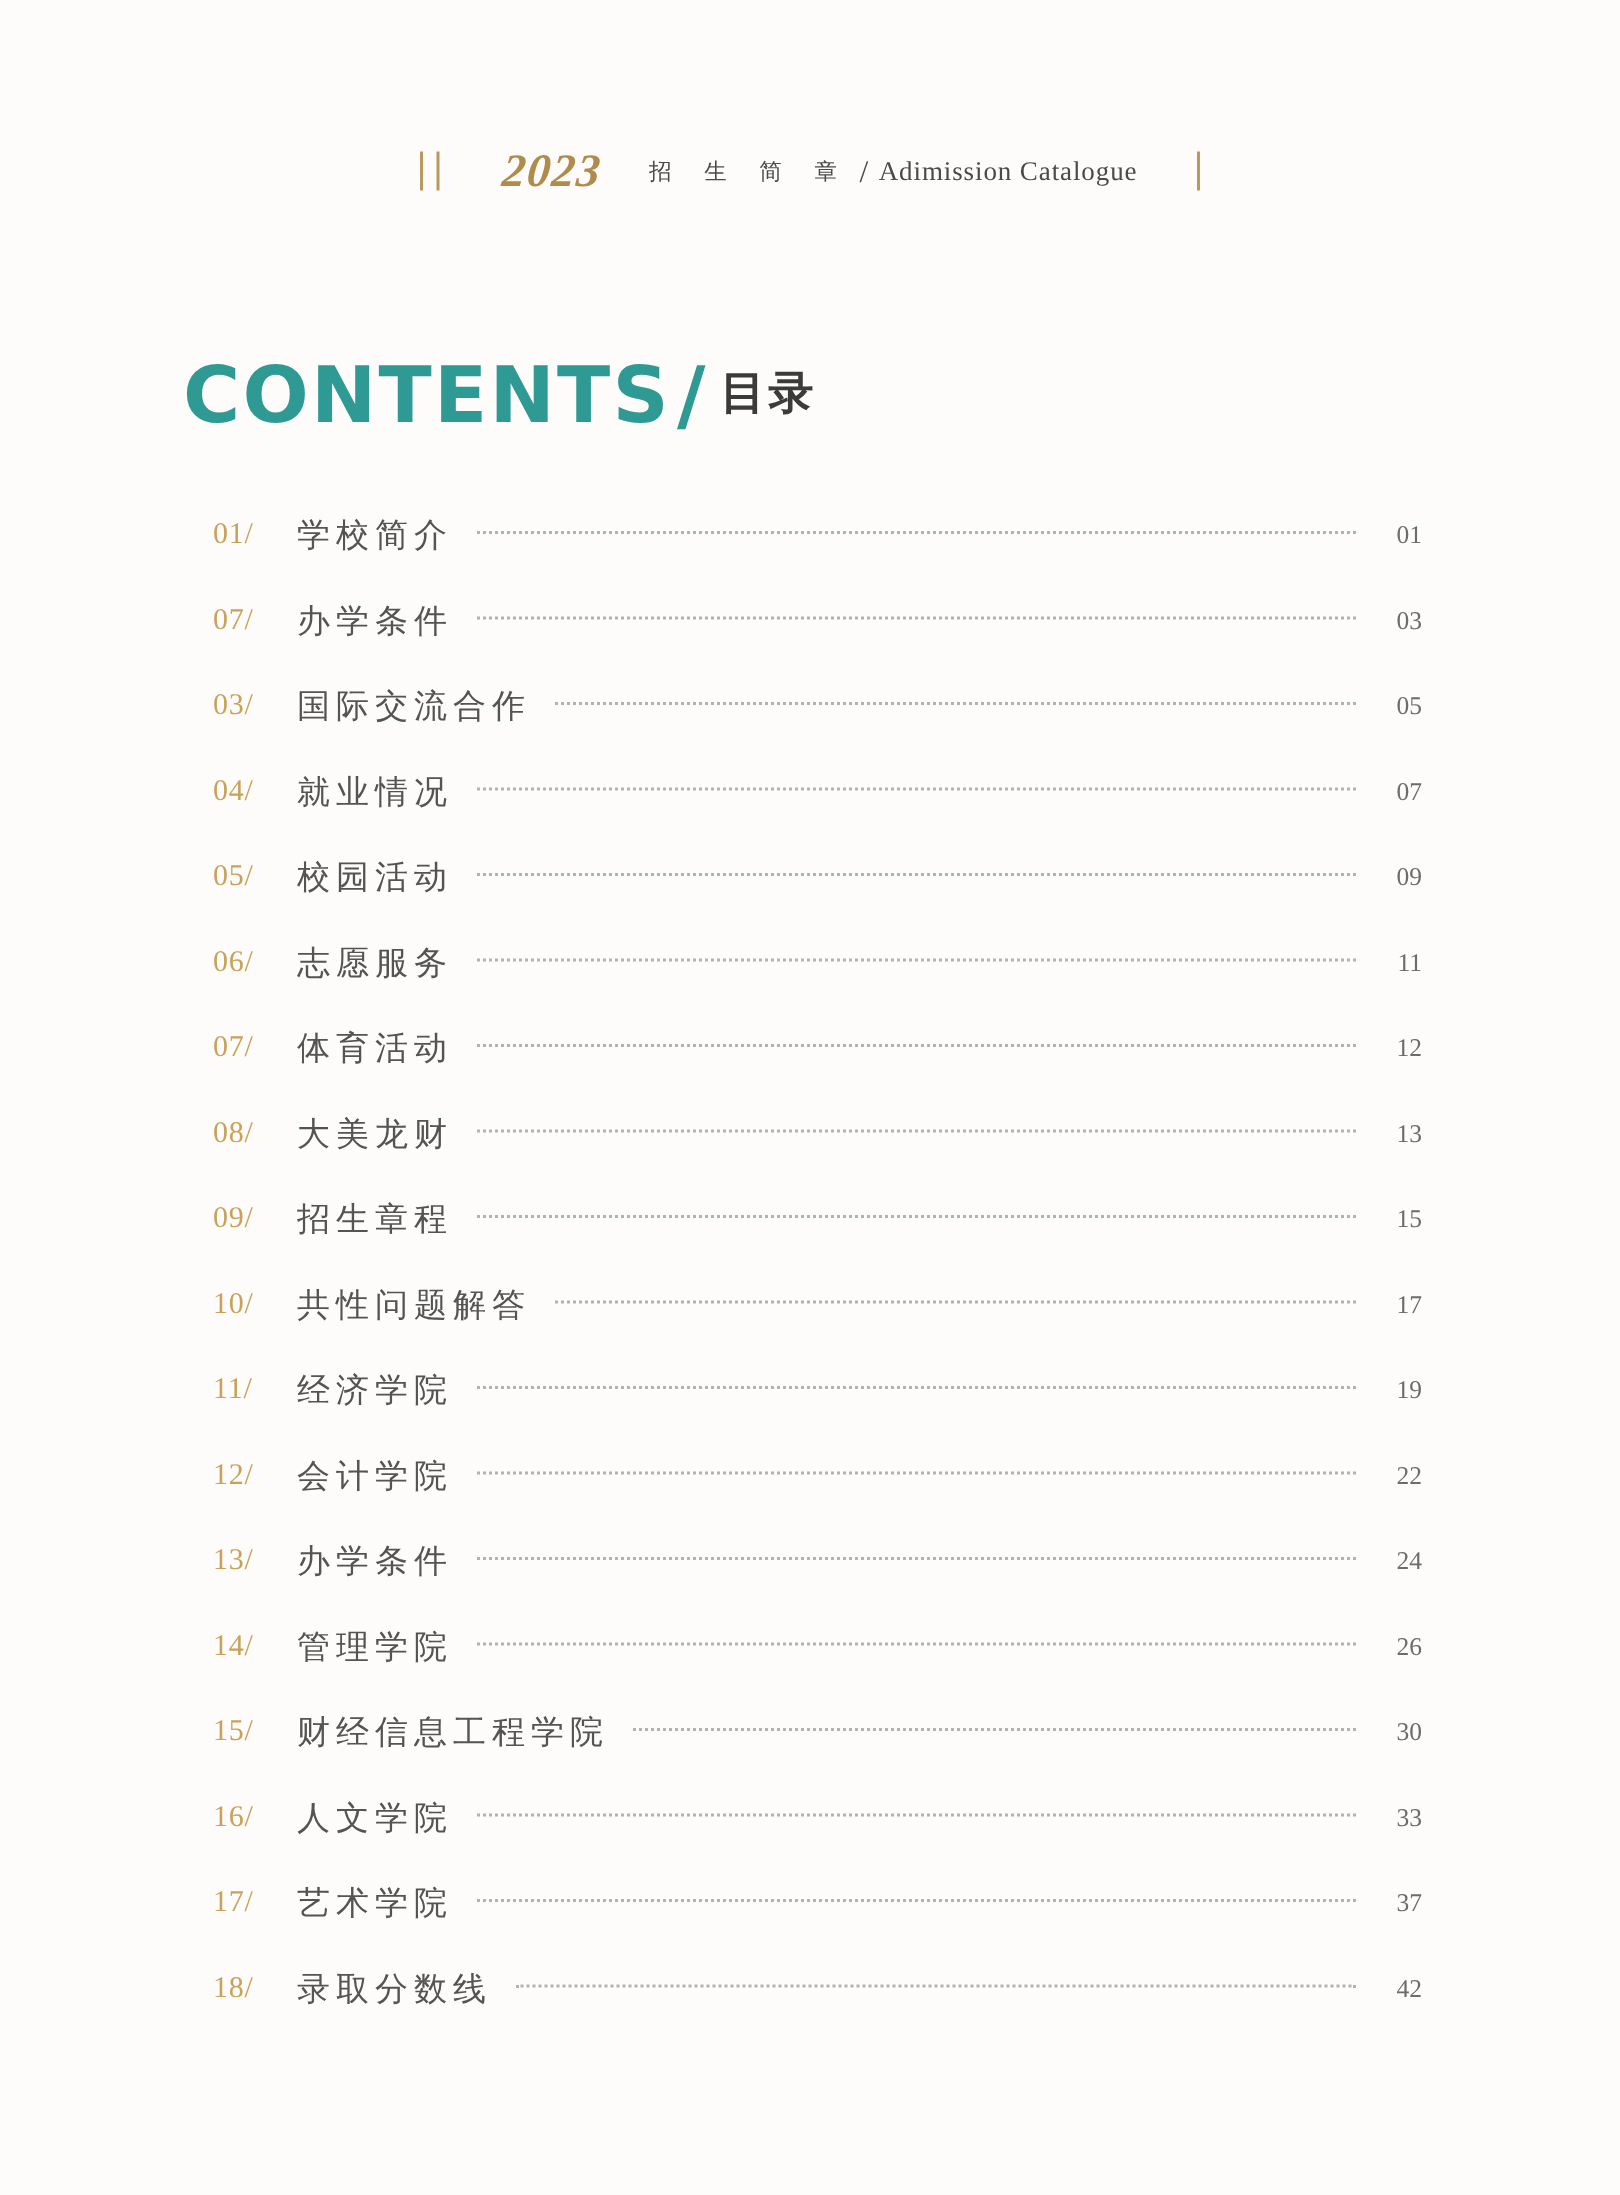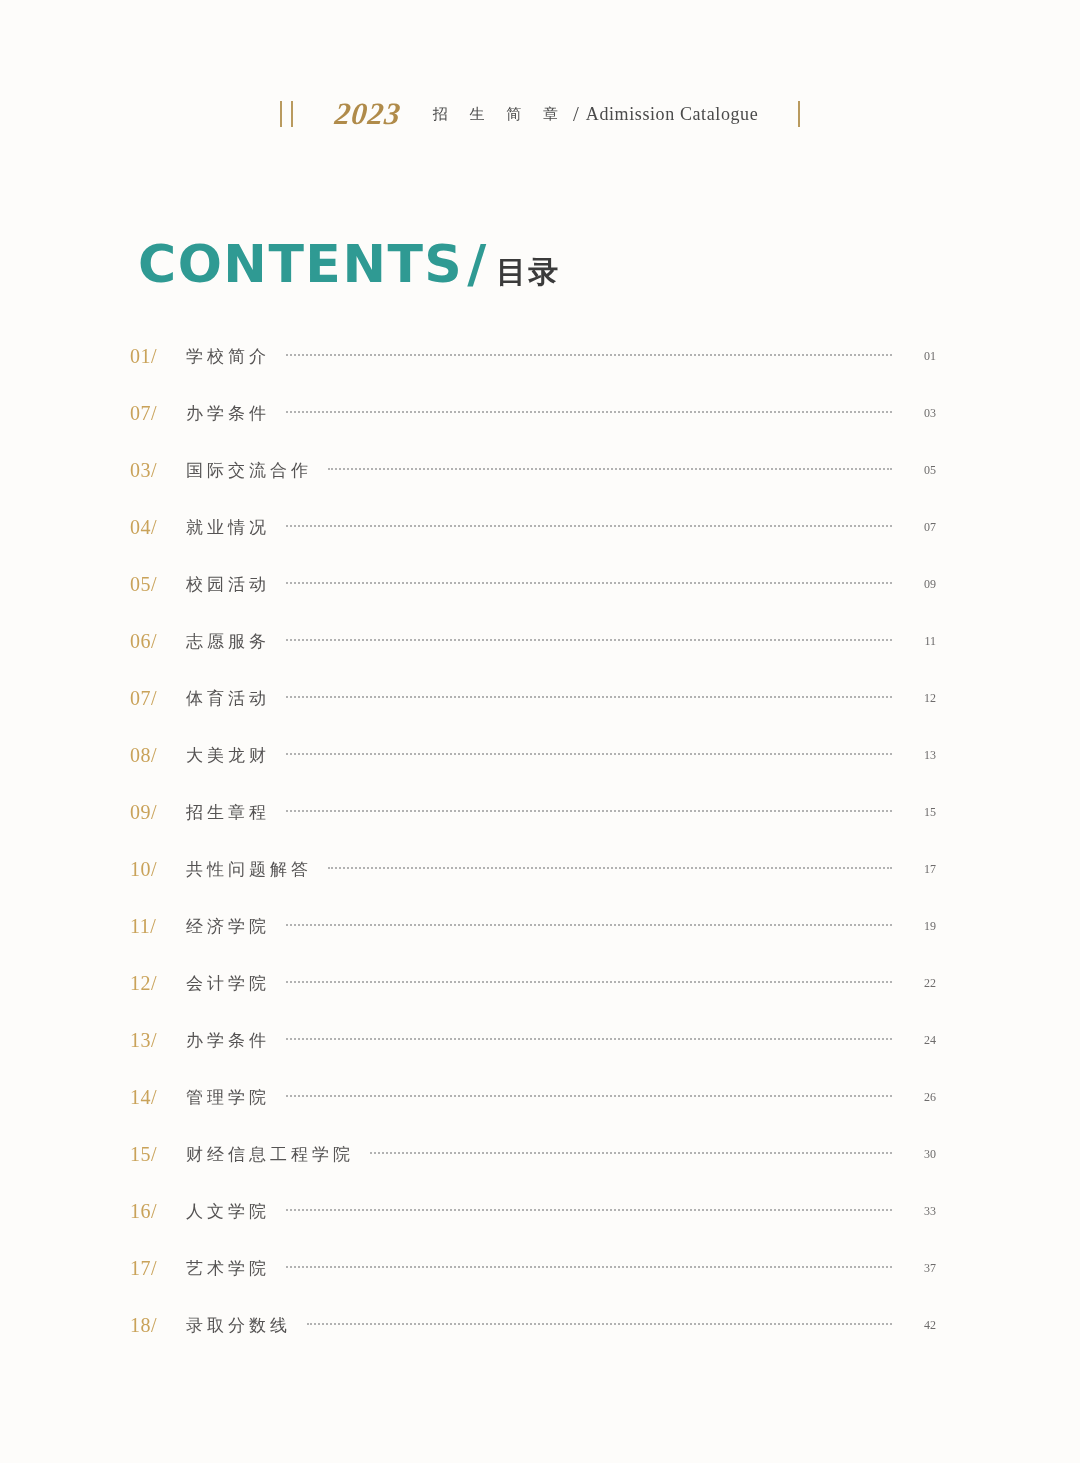--- a/index.html
+++ b/index.html
@@ -76,23 +76,23 @@
   .header-bars-right {
     margin-left: 40px;
     display: flex;
     gap: 9px;
   }
 
   
   .title-wrap {
     position: absolute;
     top: 238px;
-    left: 138px;
-    display: flex;
-    align-items: flex-end;
+    left: 122px;
+    display: flex;
+    align-items: center;
   }
   .title-en {
     font-family: "DejaVu Sans", sans-serif;
     font-weight: bold;
     font-size: 52px;
     letter-spacing: 1.5px;
     color: #2f9a93;
     line-height: 1;
   }
   .title-slash {
@@ -111,54 +111,54 @@
     color: #3b3b3b;
     line-height: 1;
     padding-bottom: 3px;
     margin-left: 8px;
   }
 
   
   .toc {
     position: absolute;
     top: 328px;
-    left: 130px;
+    left: 142px;
     width: 806px;
   }
   .toc-row {
     height: 57px;
     display: flex;
     align-items: center;
   }
   .toc-num {
     font-family: "Liberation Serif", serif;
     font-size: 20px;
     color: #c9a259;
     width: 56px;
     flex: 0 0 56px;
     letter-spacing: 0.5px;
   }
   .toc-label {
     font-family: "Liberation Serif", serif;
-    font-size: 17px;
+    font-size: 22px;
     color: #555353;
     letter-spacing: 4px;
     white-space: nowrap;
     padding-right: 12px;
   }
   .toc-dots {
     flex: 1 1 auto;
     border-bottom: 2px dotted #9a9a9a;
     opacity: .75;
     margin: 0 10px 5px 4px;
     height: 1px;
   }
   .toc-page {
     font-family: "Liberation Serif", serif;
-    font-size: 12px;
+    font-size: 17px;
     color: #6d6b6b;
     width: 34px;
     text-align: right;
     flex: 0 0 34px;
   }
 </style>
 </head>
 <body>
 
 <div class="page">

